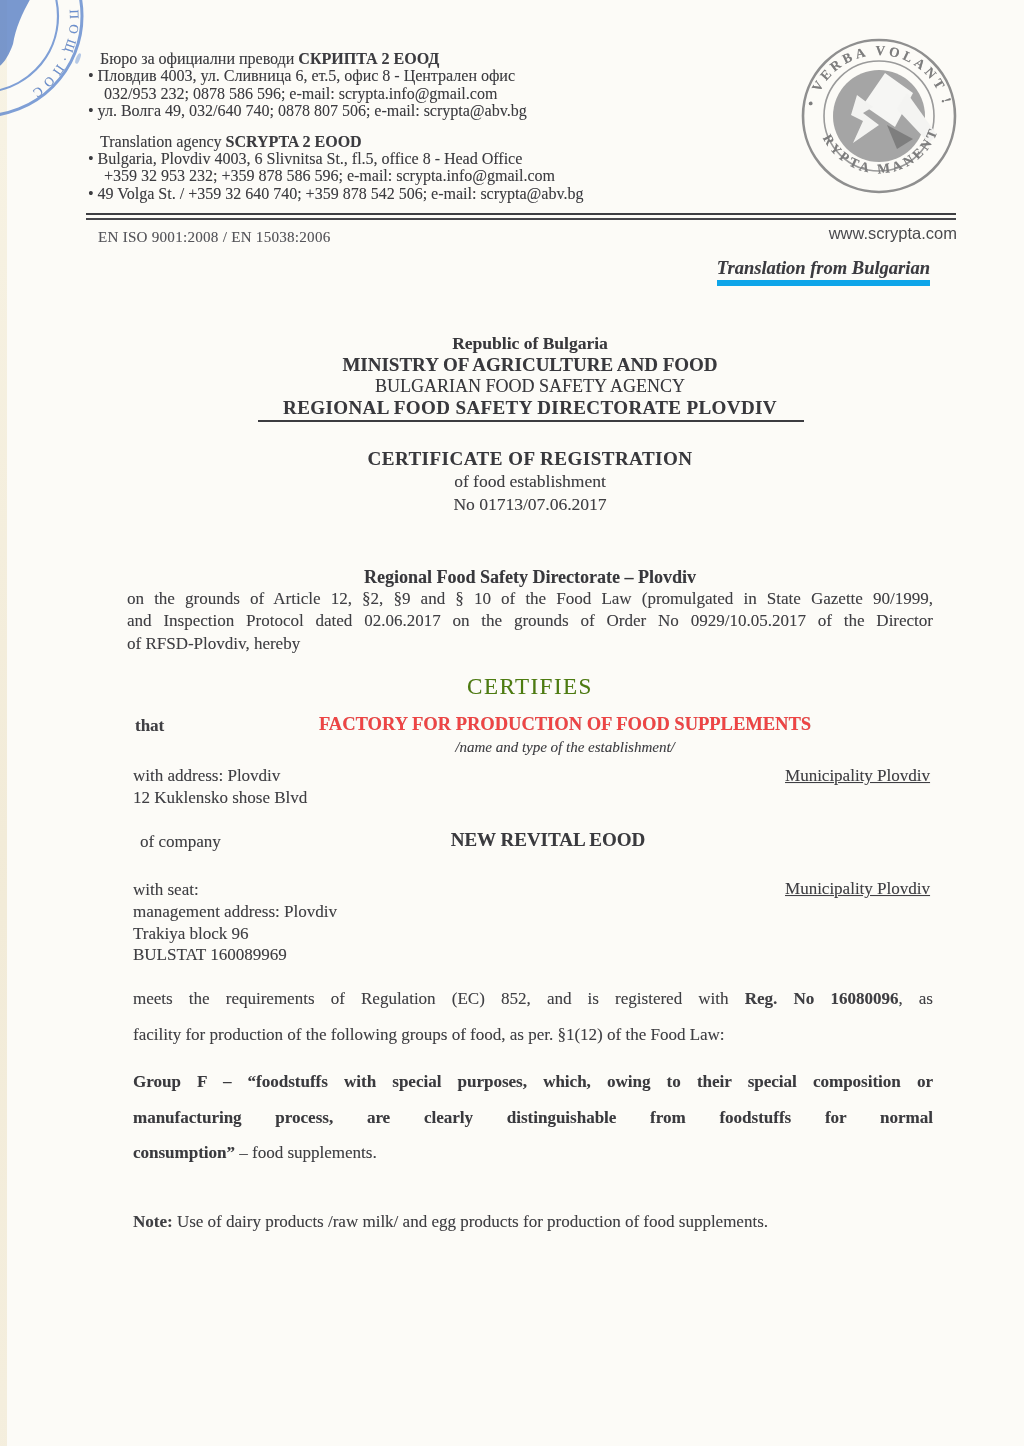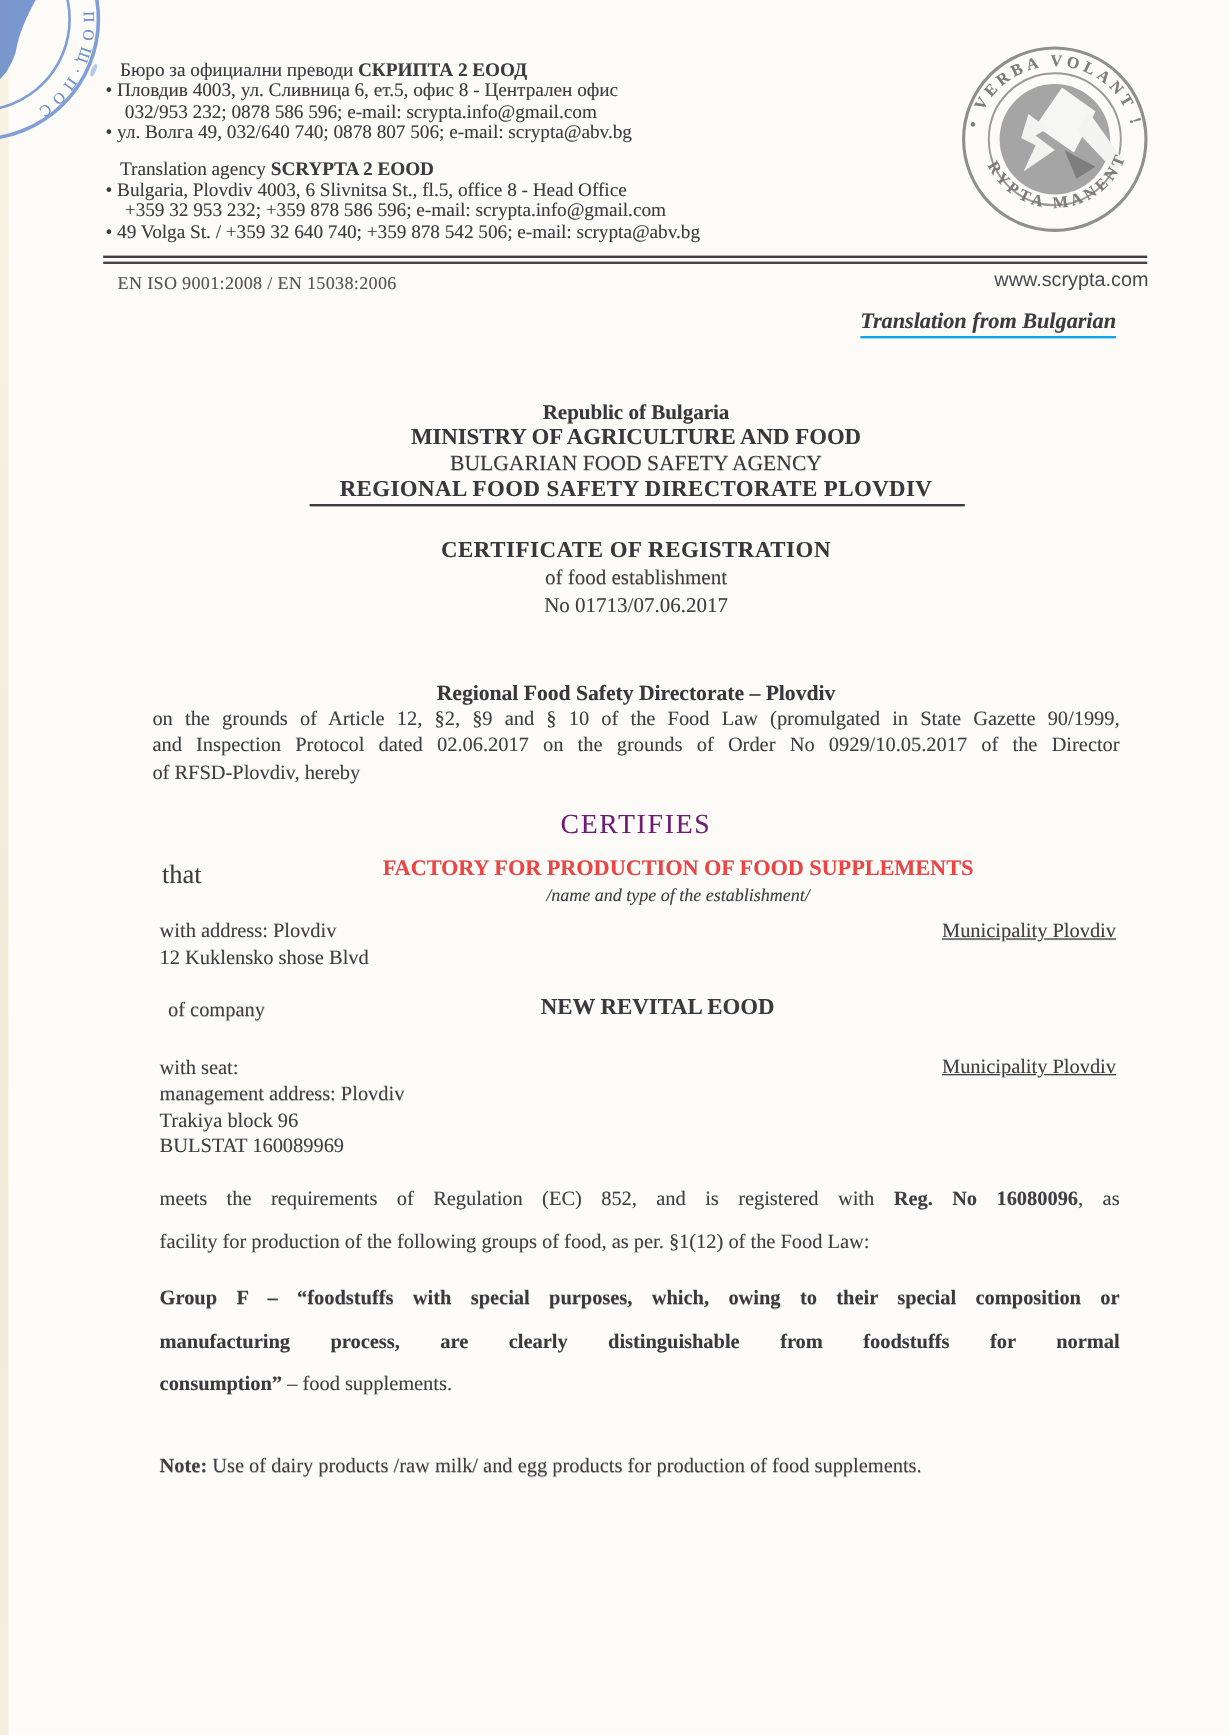--- a/index.html
+++ b/index.html
@@ -31,45 +31,45 @@
   .seal text { font-family:"Liberation Serif", serif; }
 
   .separator { position:absolute; left:86px; top:213px; width:870px; height:7px;
     border-top:2.5px solid #3e3e42; border-bottom:2px solid #45454a; }
 
   .iso-line { position:absolute; left:98px; top:229px; font-size:15px; color:#55555a; letter-spacing:.3px; }
   .website { position:absolute; right:67px; top:224px; font-size:16.5px; color:#4a4a4e;
     font-family:"Liberation Sans", sans-serif; text-shadow:none; }
 
   .trans-note { position:absolute; right:94px; top:258px; font-size:18.5px; font-weight:bold; font-style:italic;
-    border-bottom:2px solid #0ea5e9; padding-bottom:1px; color:#3b3b40; }
+    border-bottom:6px solid #0ea5e9; padding-bottom:1px; color:#3b3b40; }
 
   .centered { position:absolute; left:127px; width:806px; text-align:center; }
 
   .gov-block { top:333px; line-height:21.3px; color:#38383c; }
   .gov-l1 { font-size:17.5px; font-weight:bold; }
   .gov-l2 { font-size:19px; font-weight:bold; }
   .gov-l3 { font-size:18px; }
   .gov-l4 { font-size:19px; font-weight:bold; letter-spacing:.4px; }
   .gov-underline { position:absolute; left:258px; top:420px; width:546px; height:2px; background:#3c3c40; }
 
   .cert-block { top:447px; line-height:23px; }
   .cert-title { font-size:19px; font-weight:bold; letter-spacing:.5px; color:#38383c; }
   .cert-sub, .cert-no { font-size:17.5px; }
 
   .dir-heading { top:567px; font-size:18px; font-weight:bold; color:#38383c; }
 
   .para { position:absolute; font-size:17px; }
   .jl { text-align:justify; text-align-last:justify; }
   .grounds { left:127px; top:588px; width:806px; line-height:22.3px; }
-  .certifies { top:674px; font-size:23px; letter-spacing:1.5px; color:#701a75; }
+  .certifies { top:674px; font-size:23px; letter-spacing:1.5px; color:#4d7c0f; }
 
   .fact-row { top:714px; }
   .fact-shift { position:relative; left:35px; font-size:18.5px; font-weight:bold; color:#ef4444; }
-  .that-label { position:absolute; left:8px; top:2px; font-size:22px; font-weight:normal; }
+  .that-label { position:absolute; left:8px; top:2px; font-size:17px; font-weight:bold; }
   .caption1 { top:739px; font-style:italic; font-size:15px; }
   .caption1 .cap-shift, .caption2 .cap-shift { position:relative; left:35px; }
 
   .left-col { position:absolute; left:133px; font-size:17px; }
   .muni { position:absolute; right:94px; font-size:17px;text-decoration:underline; }
 
   .company-label { top:832px; left:140px; }
   .company-name { top:829px; font-size:19px; font-weight:bold; color:#3a3a3e; }
   .company-name .cap-shift { position:relative; left:18px; }
   .caption2 { top:853px; font-size:15px; }

